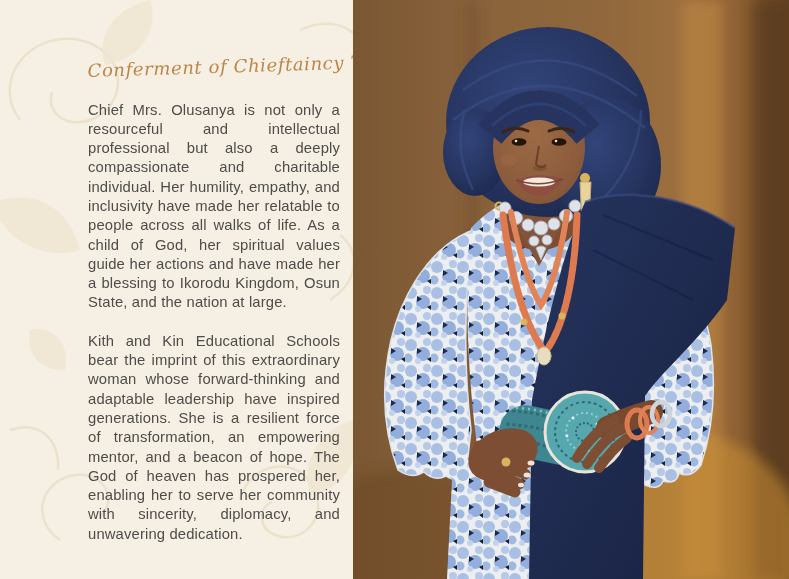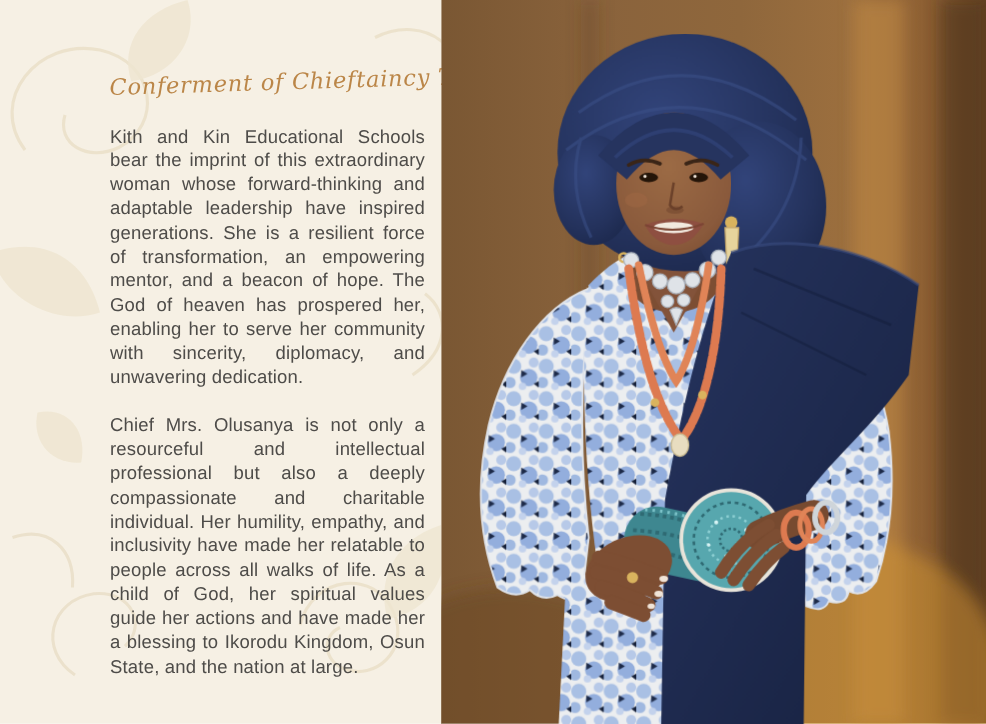--- a/index.html
+++ b/index.html
@@ -40,22 +40,22 @@
       </g>
       <g fill="#efe6d1" opacity="0.8">
         <path d="M0,200 C40,190 70,210 80,250 C50,260 15,245 0,220 Z"></path>
         <path d="M150,0 C160,30 140,60 105,65 C95,35 115,8 150,0 Z"></path>
         <path d="M353,420 C320,430 300,460 310,495 C345,490 362,455 353,430 Z"></path>
         <path d="M30,330 C55,325 70,345 65,370 C40,372 25,352 30,330 Z"></path>
       </g>
     </svg>
     <div class="content">
       <h1 class="script-heading">Conferment of Chieftaincy Title</h1>
+      <p>Chief Mrs. Olusanya is not only a resourceful and intellectual professional but also a deeply compassionate and charitable individual. Her humility, empathy, and inclusivity have made her relatable to people across all walks of life. As a child of God, her spiritual values guide her actions and have made her a blessing to Ikorodu Kingdom, Osun State, and the nation at large.</p>
       <p>Kith and Kin Educational Schools bear the imprint of this extraordinary woman whose forward-thinking and adaptable leadership have inspired generations. She is a resilient force of transformation, an empowering mentor, and a beacon of hope. The God of heaven has prospered her, enabling her to serve her community with sincerity, diplomacy, and unwavering dedication.</p>
-      <p>Chief Mrs. Olusanya is not only a resourceful and intellectual professional but also a deeply compassionate and charitable individual. Her humility, empathy, and inclusivity have made her relatable to people across all walks of life. As a child of God, her spiritual values guide her actions and have made her a blessing to Ikorodu Kingdom, Osun State, and the nation at large.</p>
     </div>
   </div>
 
   <div class="photo-panel">
     <svg viewBox="0 0 436 579" preserveAspectRatio="none" aria-hidden="true">
       <defs>
         <linearGradient id="bgGrad" x1="0" y1="0" x2="1" y2="0">
           <stop offset="0" stop-color="#7a5733"></stop>
           <stop offset="0.3" stop-color="#8a633c"></stop>
           <stop offset="0.55" stop-color="#8f673c"></stop>

